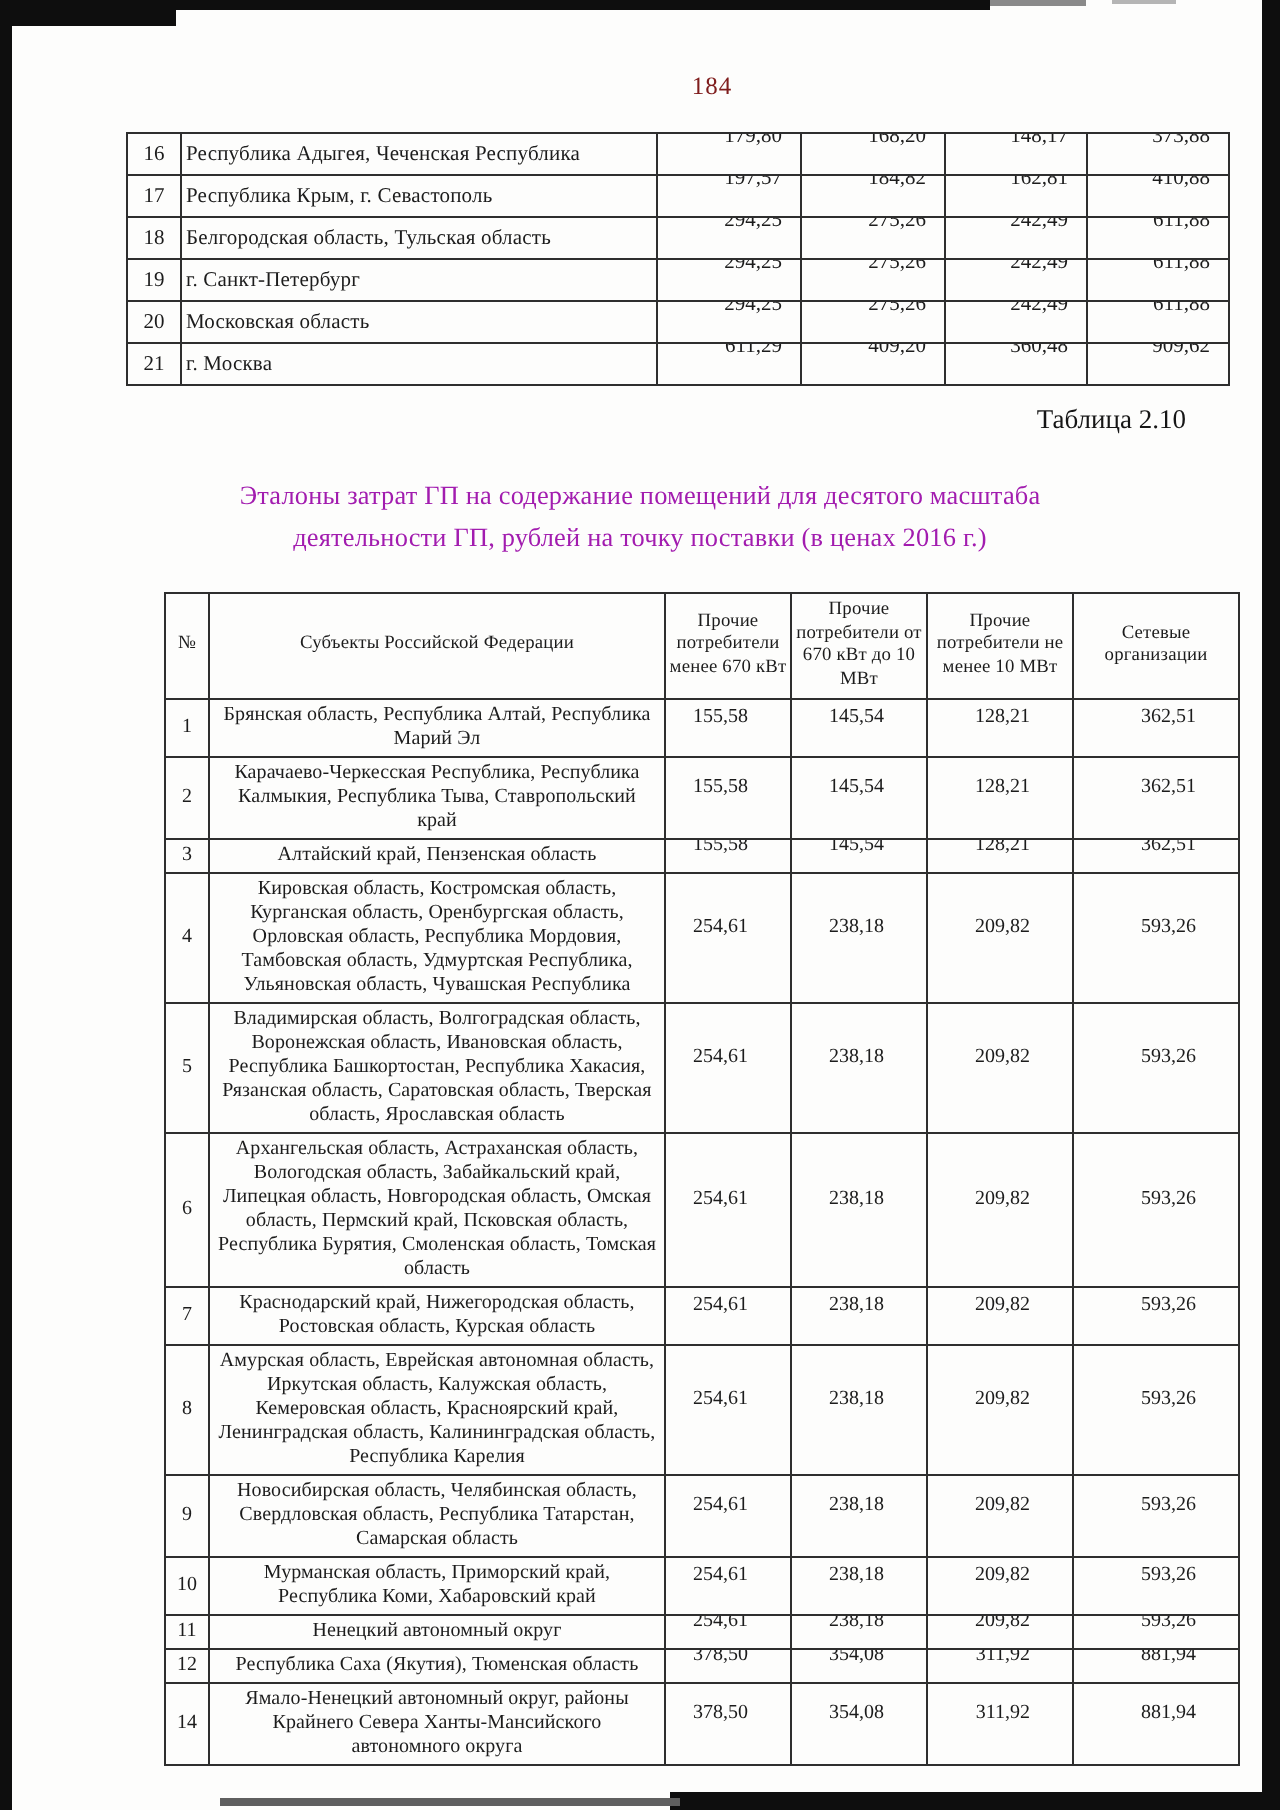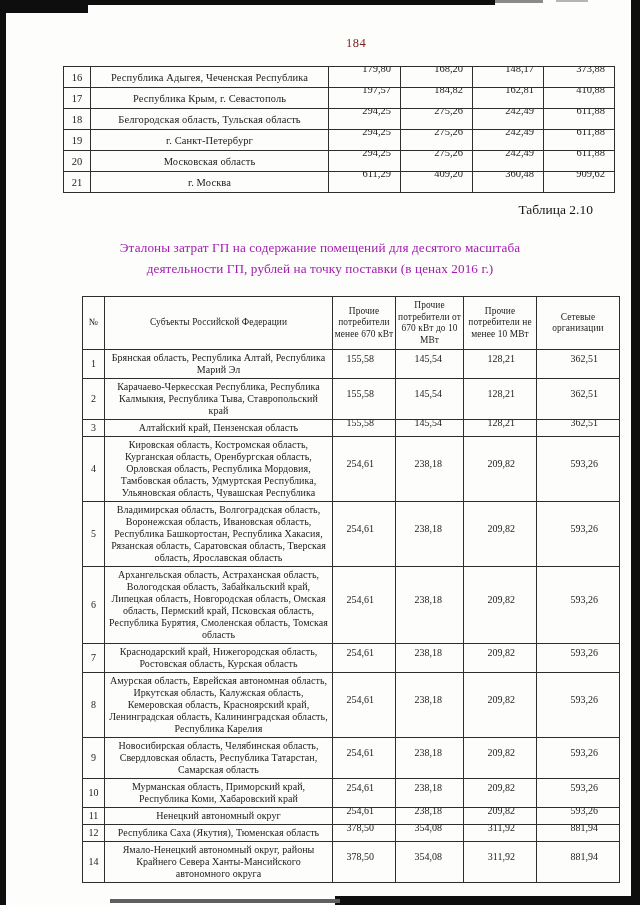--- a/index.html
+++ b/index.html
@@ -18,21 +18,21 @@
   }
   
   table{border-collapse:collapse;table-layout:fixed;}
   td,th{border:1px solid #2e2e2e;vertical-align:middle;overflow:hidden;}
   th{font-weight:normal;}
   
   .table1{position:absolute;top:66px;left:63px;width:551px;font-size:10.5px;}
   .table1 td{padding:0 2px;}
   .table1 tr{height:21px;}
   .table1 .c-num{text-align:center;}
-  .table1 .c-region{text-align:center;letter-spacing:.1px;}
+  .table1 .c-region{letter-spacing:.1px;}
   .table1 .c-val{text-align:right;padding-right:9px;}
   .table1 .raised{position:relative;top:-9px;display:inline-block;margin-left:13px;}
   
   .caption{
     position:absolute;top:202px;left:0;width:593px;
     text-align:right;font-size:13.5px;color:#161616;
   }
   .doc-title{
     position:absolute;top:238px;left:95px;width:450px;
     text-align:center;font-size:13.2px;line-height:1.58;color:#a21caf;

